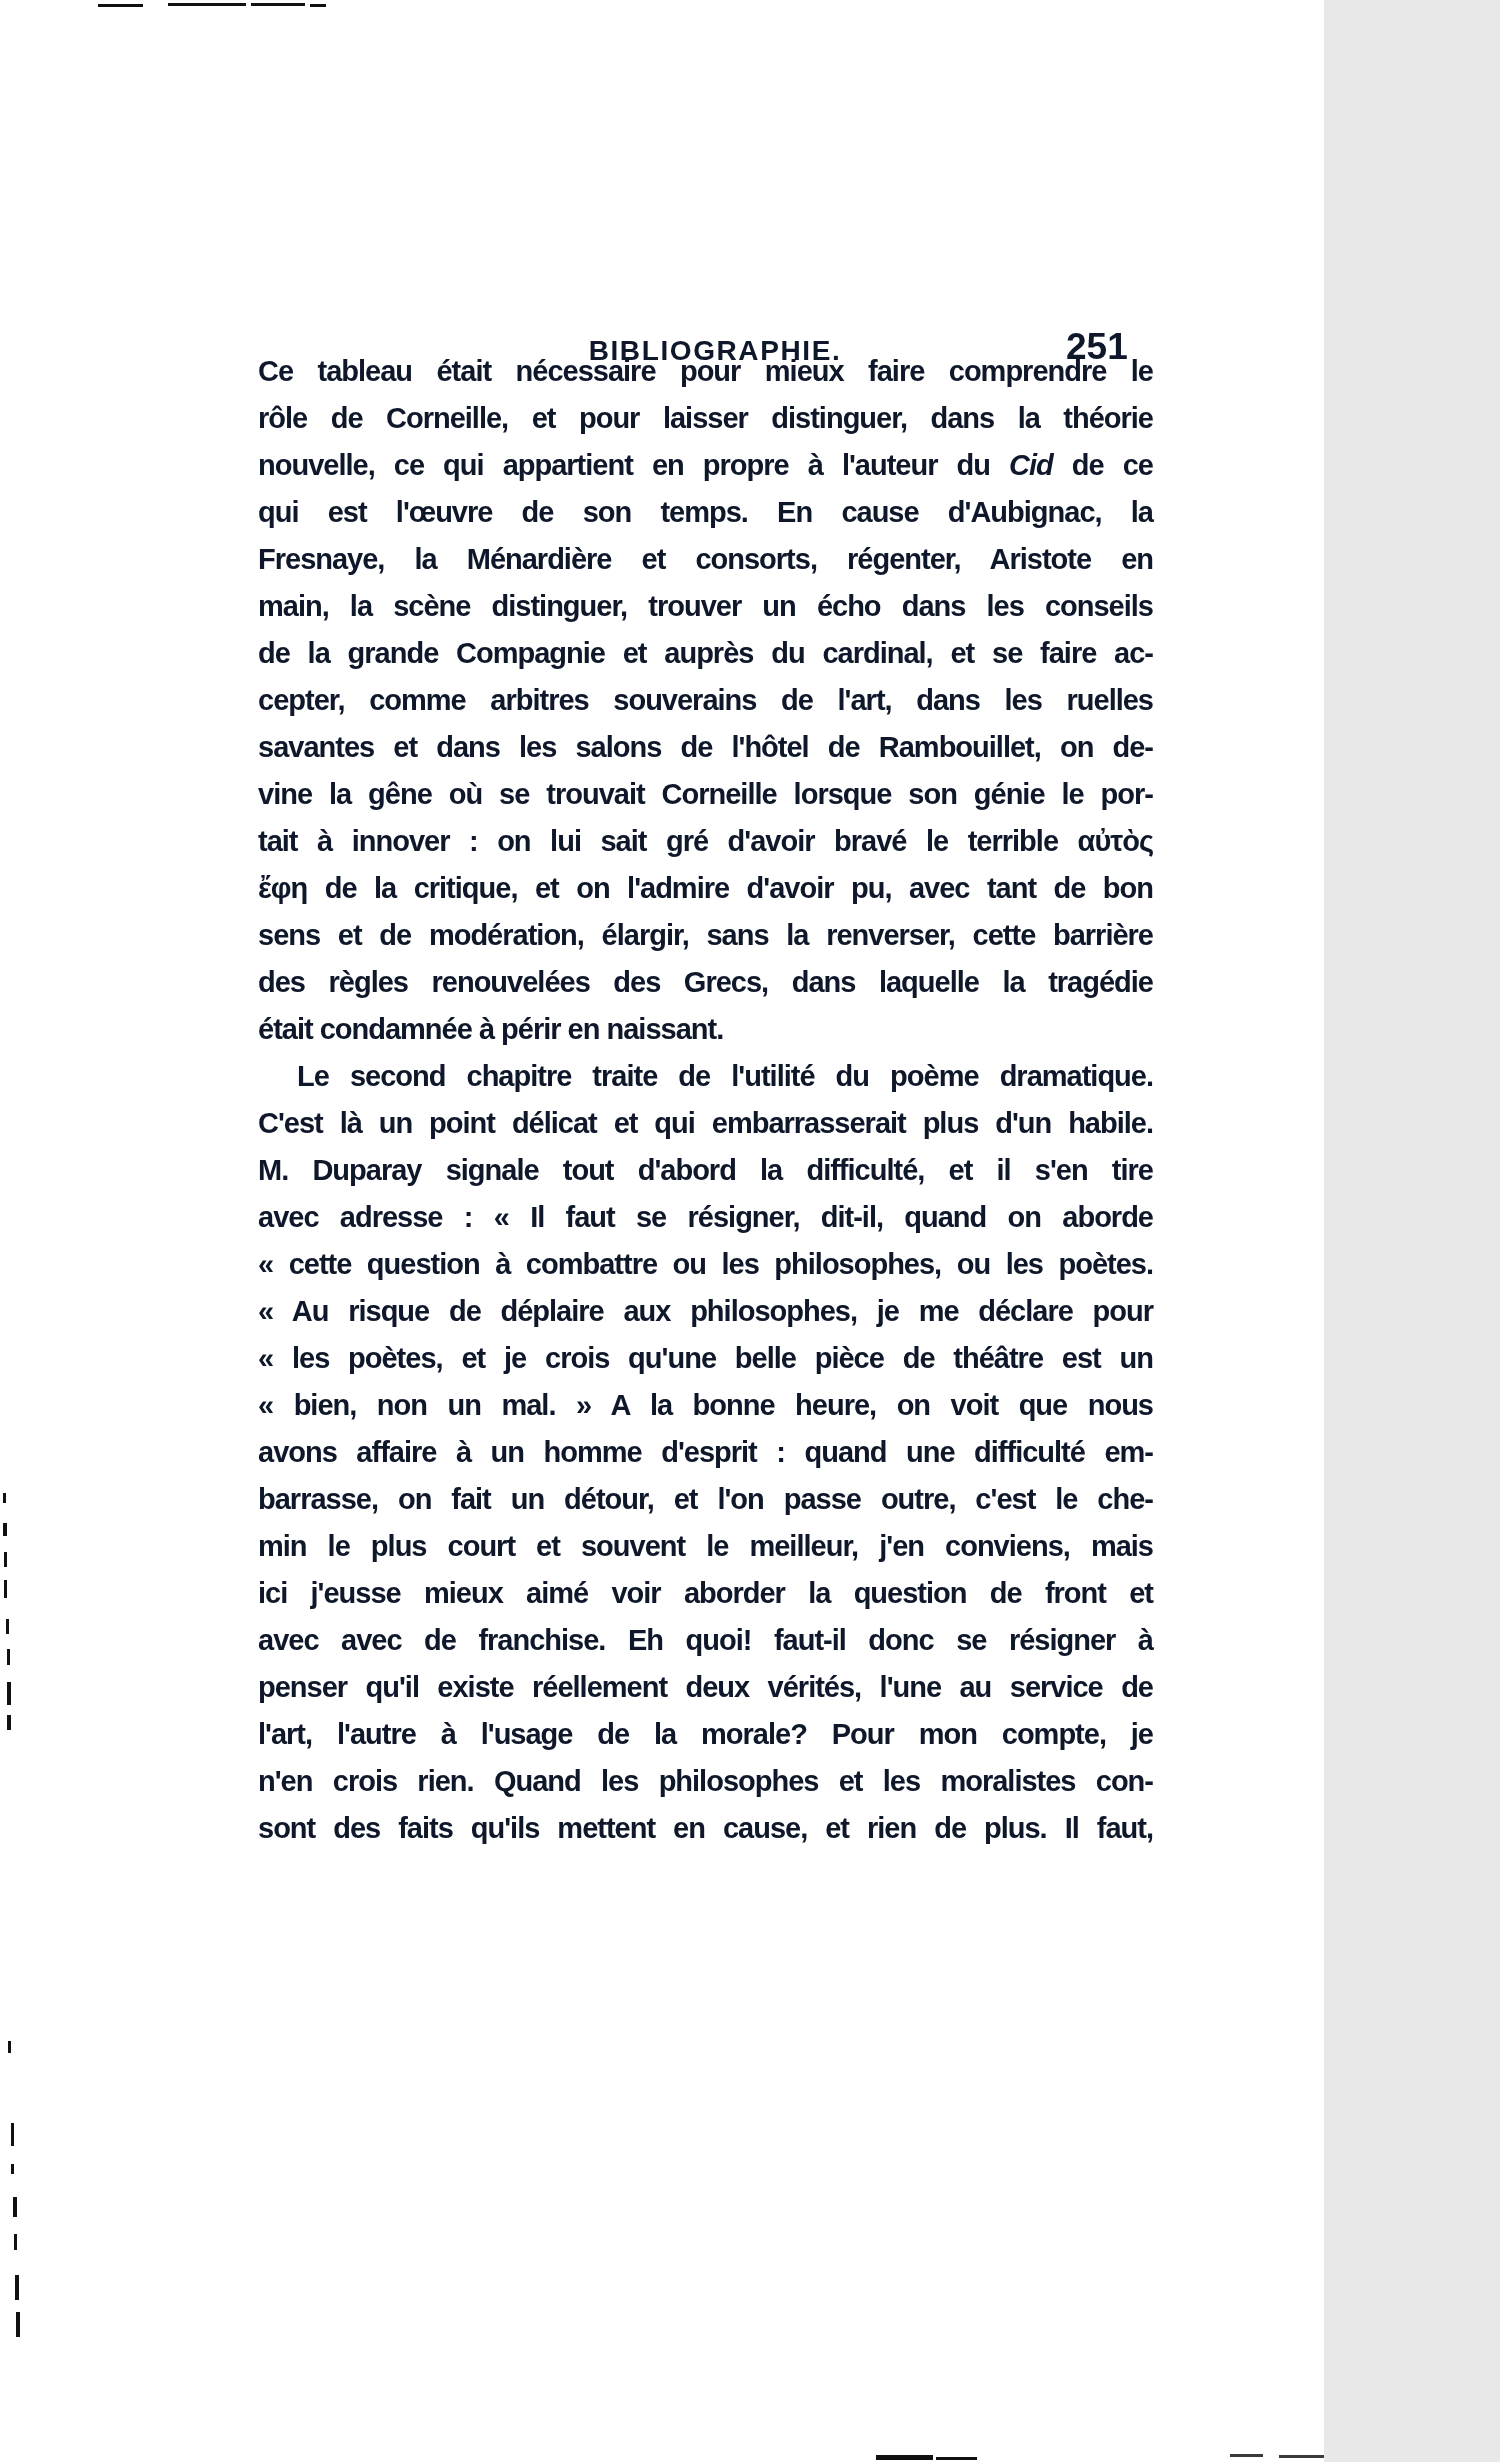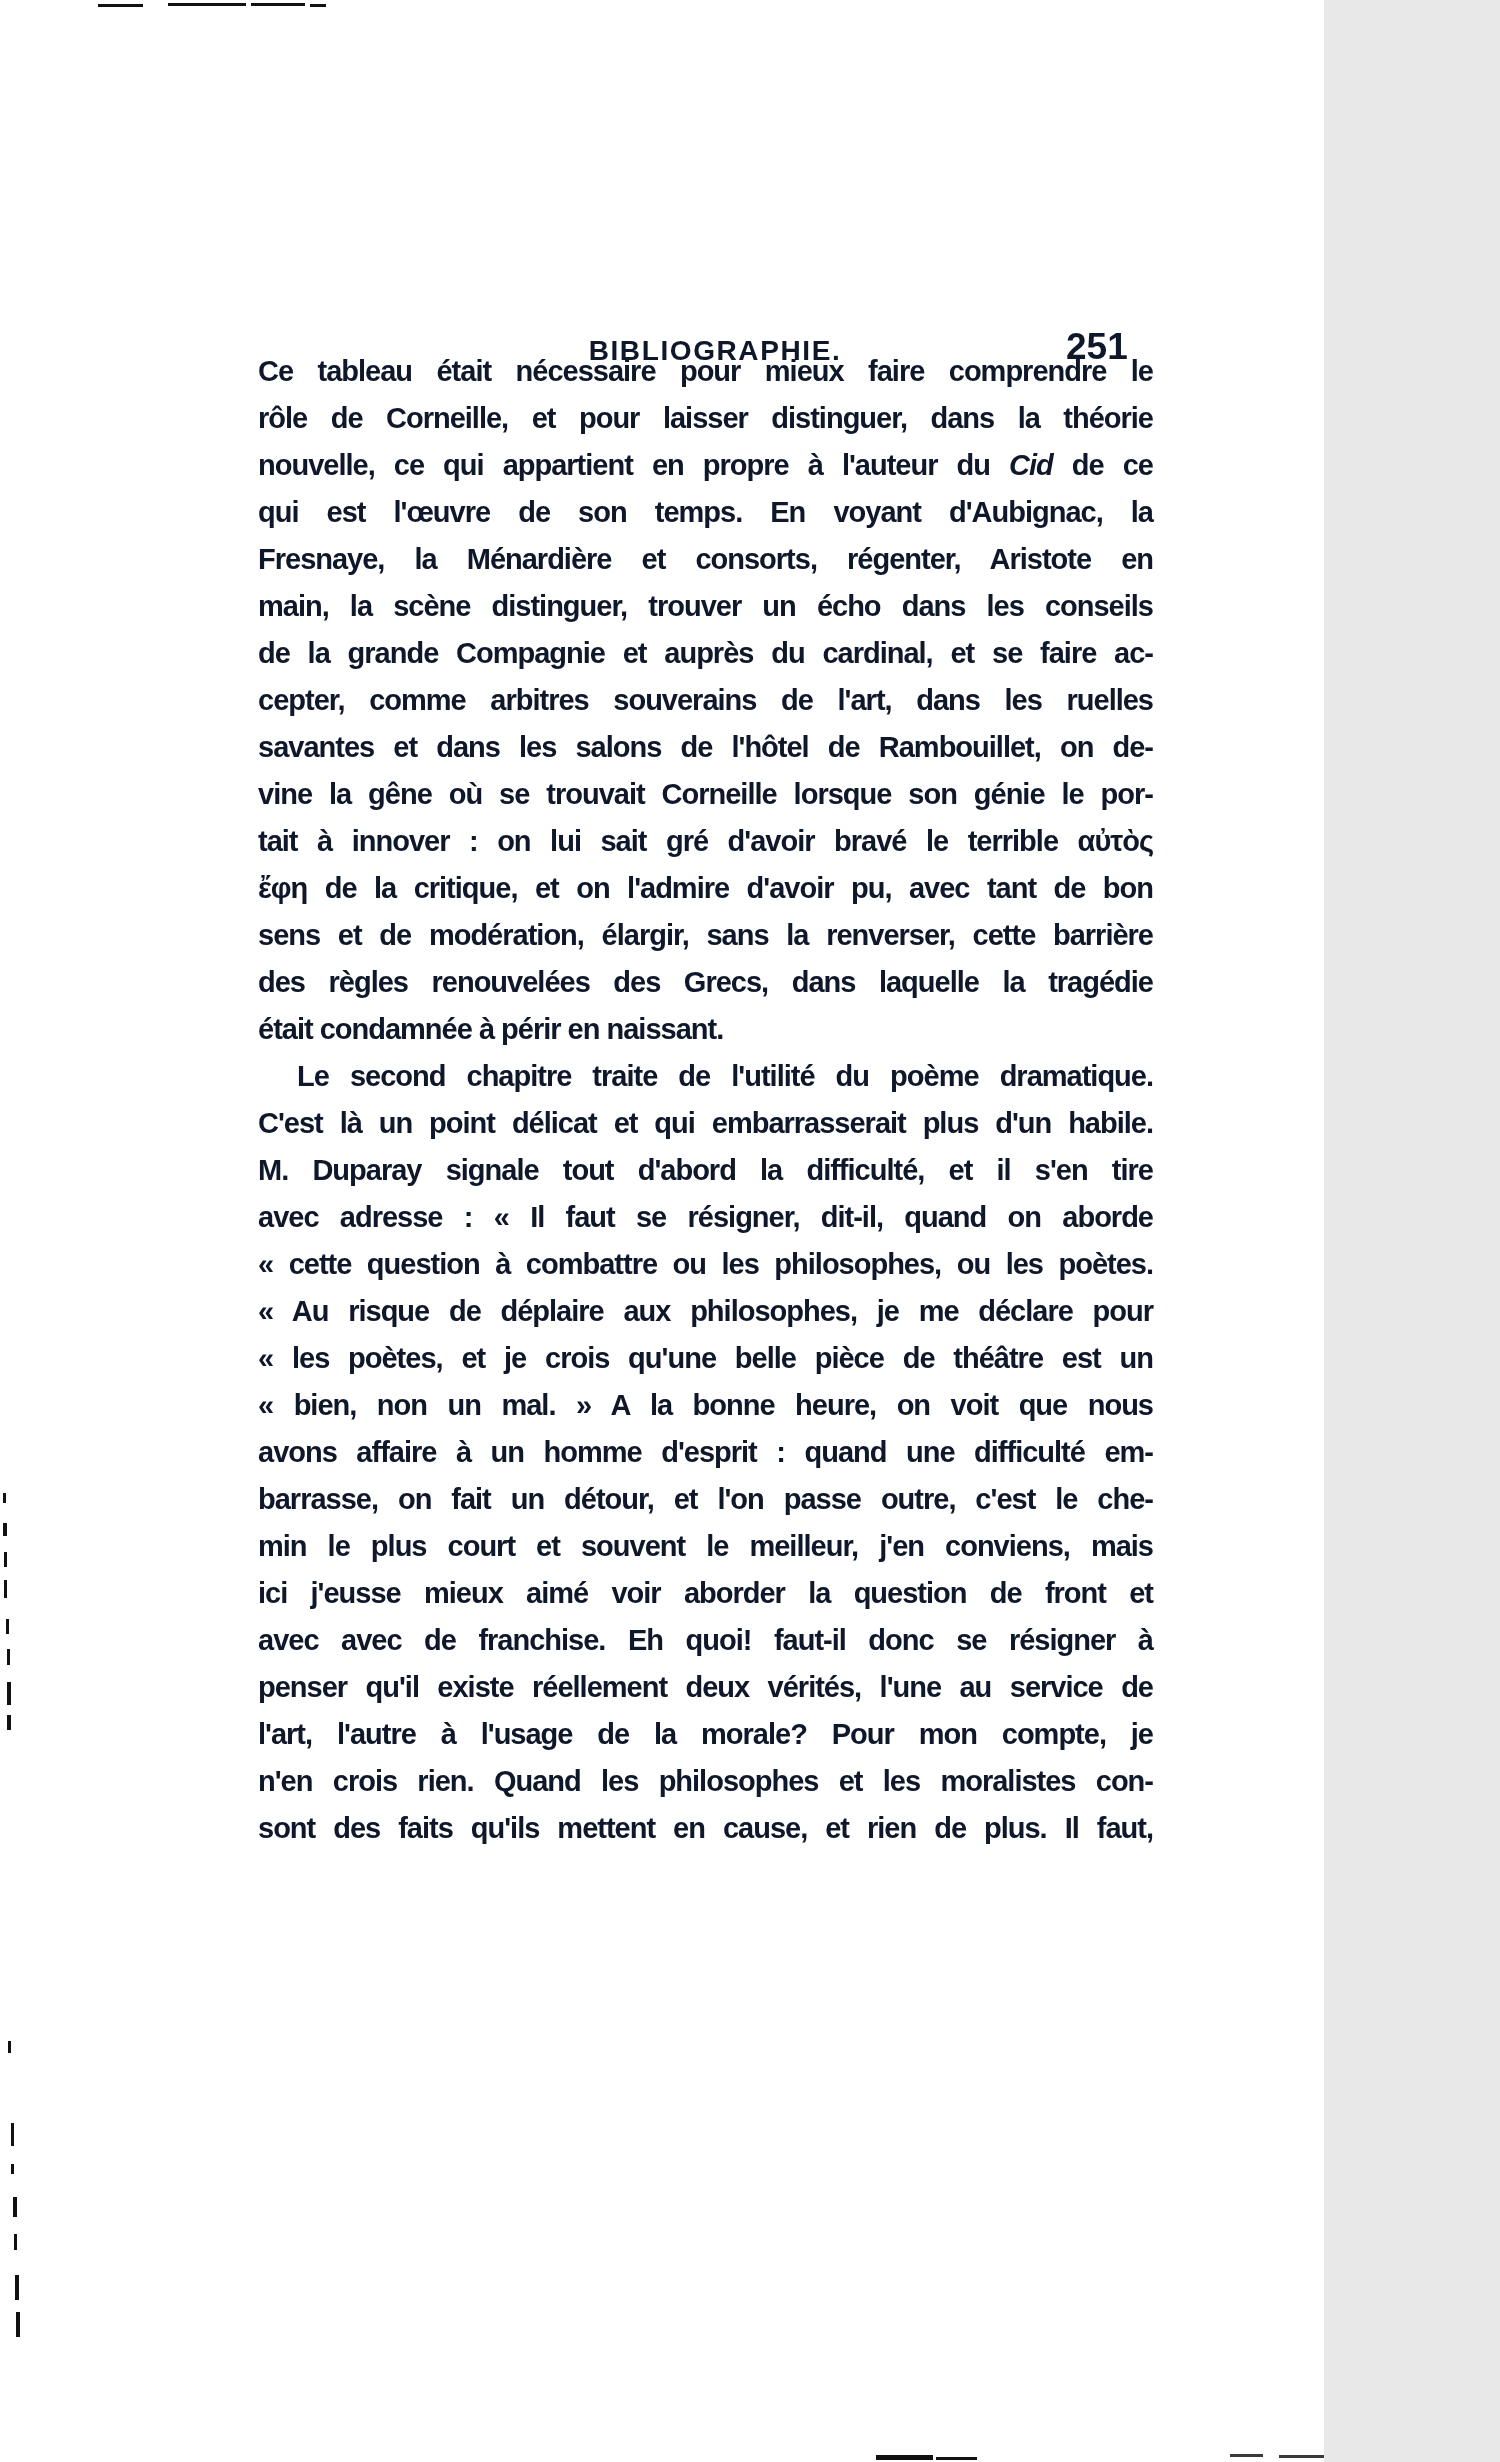--- a/index.html
+++ b/index.html
@@ -81,21 +81,21 @@
   <div class="mark" style="left:251px; top:2.5px; width:54px; height:3.3px;"></div>
   <div class="mark" style="left:310px; top:4.1px; width:16.4px; height:2.5px;"></div>
 
   <div class="running-header-title">BIBLIOGRAPHIE.</div>
   <div class="page-number">251</div>
 
   <div class="text-block">
     <div class="line"><span>Ce tableau était nécessaire pour mieux faire comprendre le</span></div>
     <div class="line"><span>rôle de Corneille, et pour laisser distinguer, dans la théorie</span></div>
     <div class="line"><span>nouvelle, ce qui appartient en propre à l'auteur du </span><span class="italic">Cid</span><span> de ce</span></div>
-    <div class="line"><span>qui est l'œuvre de son temps. En voyant d'Aubignac, la</span></div>
+    <div class="line"><span>qui est l'œuvre de son temps. En cause d'Aubignac, la</span></div>
     <div class="line"><span>Fresnaye, la Ménardière et consorts, régenter, Aristote en</span></div>
     <div class="line"><span>main, la scène distinguer, trouver un écho dans les conseils</span></div>
     <div class="line"><span>de la grande Compagnie et auprès du cardinal, et se faire ac-</span></div>
     <div class="line"><span>cepter, comme arbitres souverains de l'art, dans les ruelles</span></div>
     <div class="line"><span>savantes et dans les salons de l'hôtel de Rambouillet, on de-</span></div>
     <div class="line"><span>vine la gêne où se trouvait Corneille lorsque son génie le por-</span></div>
     <div class="line"><span>tait à innover : on lui sait gré d'avoir bravé le terrible αὐτὸς</span></div>
     <div class="line"><span>ἔφη de la critique, et on l'admire d'avoir pu, avec tant de bon</span></div>
     <div class="line"><span>sens et de modération, élargir, sans la renverser, cette barrière</span></div>
     <div class="line"><span>des règles renouvelées des Grecs, dans laquelle la tragédie</span></div>

